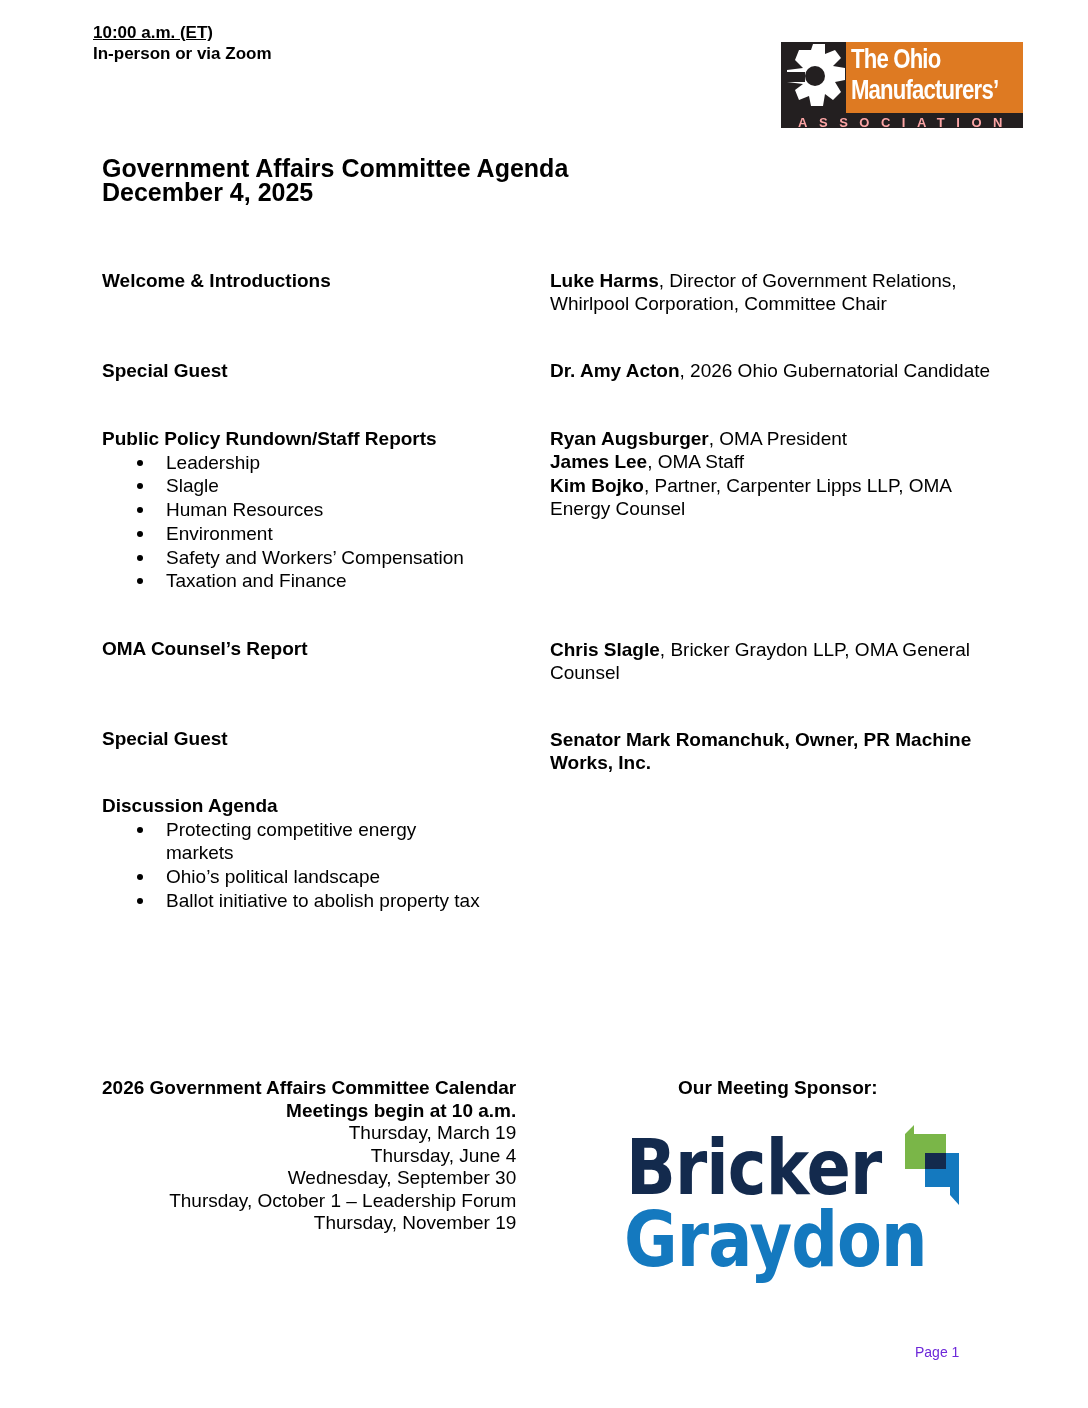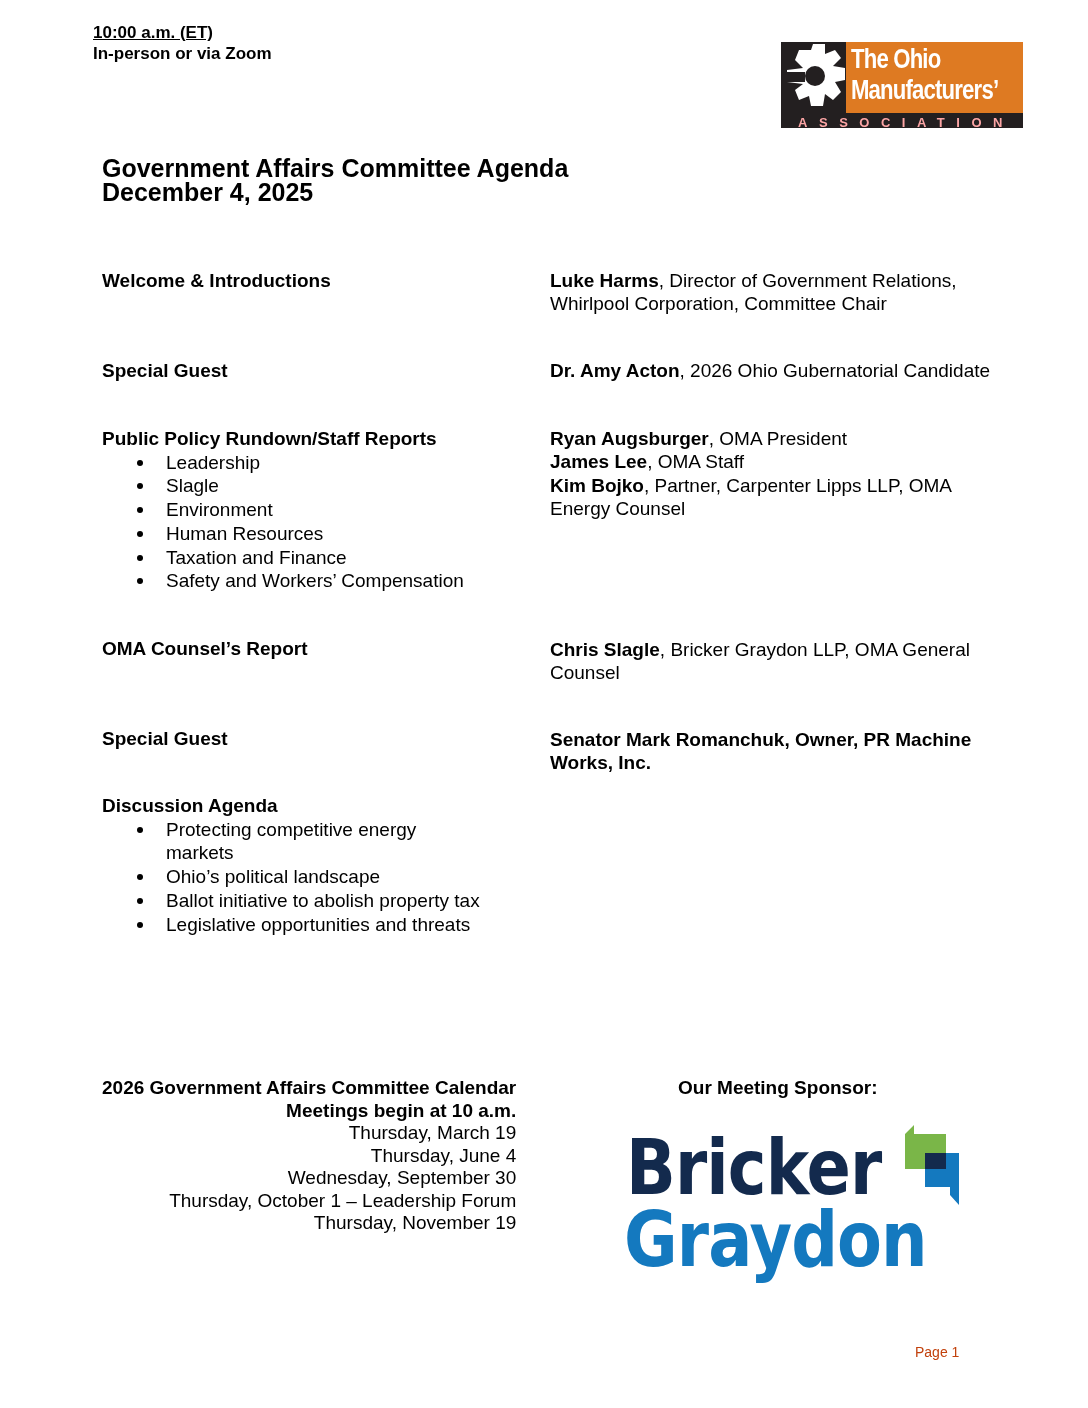--- a/index.html
+++ b/index.html
@@ -22,21 +22,21 @@
                 font-size: 27px; line-height: 31px; letter-spacing: -1px; transform: scaleX(0.82); transform-origin: left top; white-space: nowrap; }
   .oma .assoc { position: absolute; left: 0; top: 73px; width: 242px; text-align: center; color: #fca5a5;
                 font-weight: bold; font-size: 13px; letter-spacing: 11.5px; padding-left: 8px; box-sizing: border-box; }
   .oma svg { position: absolute; left: 0; top: 0; }
 
   
   .bg { left: 622px; top: 1125px; width: 340px; height: 160px; }
   .bg .w1 { position: absolute; left: 4px; top: 0px; font-size: 76px; font-weight: bold; color: #132a4d; letter-spacing: -1px; line-height: 86px; font-family: "DejaVu Sans", sans-serif; transform: scaleX(0.86); transform-origin: left top; }
   .bg .w2 { position: absolute; left: 2px; top: 72px; font-size: 76px; font-weight: bold; color: #1479bf; letter-spacing: -1px; line-height: 86px; font-family: "DejaVu Sans", sans-serif; transform: scaleX(0.86); transform-origin: left top; }
   .bg svg { position: absolute; left: 280px; top: 0; }
-  .pagenum { left: 915px; top: 1344px; font-size: 14px; color: #c2410c; }
+  .pagenum { left: 915px; top: 1344px; font-size: 14px; color: #6d28d9; }
 </style>
 </head>
 <body>
 
 <div class="abs hdr" style="left:93px; top:22px;"><span class="u">10:00 a.m. (ET)</span></div>
 <div class="abs hdr" style="left:93px; top:43px;">In-person or via Zoom</div>
 
 <div class="abs oma">
   <div class="orange"></div>
   <svg width="70" height="71" viewBox="0 0 70 71">
@@ -64,24 +64,24 @@
 <div class="abs left-col b" style="top:359px;">Special Guest</div>
 <div class="abs right-col" style="top:359px; width:480px;">
   <div><b>Dr. Amy Acton</b><span>, 2026 Ohio Gubernatorial Candidate</span></div>
 </div>
 
 <div class="abs left-col" style="top:427px;">
   <div class="b">Public Policy Rundown/Staff Reports</div>
   <ul class="bul">
     <li><span class="dot"></span><span>Leadership</span></li>
     <li><span class="dot"></span><span>Slagle</span></li>
+    <li><span class="dot"></span><span>Human Resources</span></li>
     <li><span class="dot"></span><span>Environment</span></li>
-    <li><span class="dot"></span><span>Human Resources</span></li>
+    <li><span class="dot"></span><span>Safety and Workers’ Compensation</span></li>
     <li><span class="dot"></span><span>Taxation and Finance</span></li>
-    <li><span class="dot"></span><span>Safety and Workers’ Compensation</span></li>
   </ul>
 </div>
 <div class="abs right-col" style="top:427px; width:440px;">
   <div><b>Ryan Augsburger</b><span>, OMA President</span></div>
   <div><b>James Lee</b><span>, OMA Staff</span></div>
   <div><b>Kim Bojko</b><span>, Partner, Carpenter Lipps LLP, OMA Energy Counsel</span></div>
 </div>
 
 <div class="abs left-col b" style="top:637px;">OMA Counsel’s Report</div>
 <div class="abs right-col" style="top:638px; width:450px;">
@@ -92,21 +92,20 @@
 <div class="abs right-col" style="top:728px; width:450px;font-weight:bold;">
   <div><b>Senator Mark Romanchuk</b><span>, Owner, PR Machine Works, Inc.</span></div>
 </div>
 
 <div class="abs left-col" style="top:794px; width:400px;">
   <div class="b">Discussion Agenda</div>
   <ul class="bul" style="width:400px;">
     <li style="width:260px;"><span class="dot"></span><span>Protecting competitive energy markets</span></li>
     <li><span class="dot"></span><span>Ohio’s political landscape</span></li>
     <li><span class="dot"></span><span>Ballot initiative to abolish property tax</span></li>
-    <li><span class="dot"></span><span>Legislative opportunities and threats</span></li>
   </ul>
 </div>
 
 <div class="abs left-col" style="top:1077px; line-height:22.5px;text-align:right;">
   <div class="b">2026 Government Affairs Committee Calendar</div>
   <div class="b">Meetings begin at 10 a.m.</div>
   <div>Thursday, March 19</div>
   <div>Thursday, June 4</div>
   <div>Wednesday, September 30</div>
   <div>Thursday, October 1 – Leadership Forum</div>

